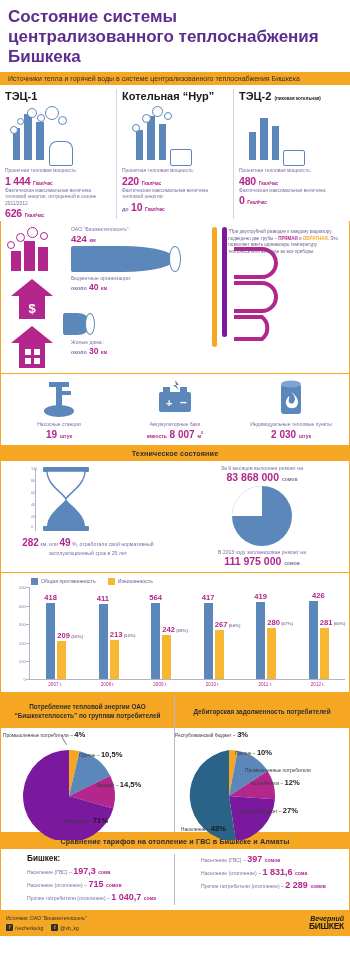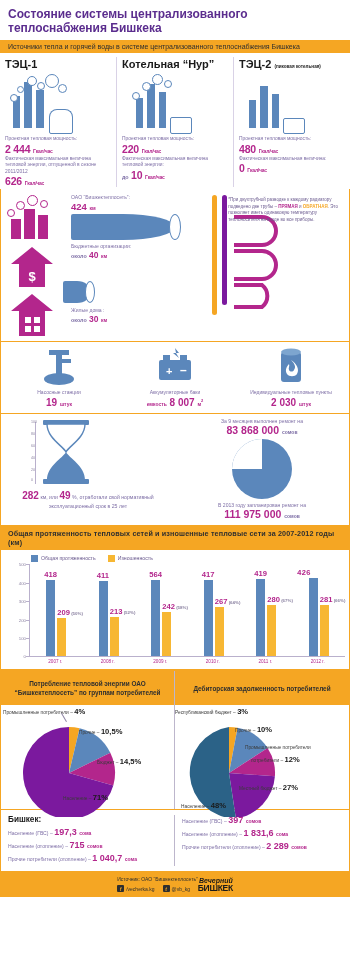--- a/index.html
+++ b/index.html
@@ -18,21 +18,21 @@
     font-size:7.2px;font-weight:bold;text-align:center;
     padding:3.2px 4px;letter-spacing:0.02em;
     box-sizing:border-box;width:100%;
   }
   .band.left{text-align:left;padding-left:8px;}
   .panel{border:1.4px solid #f5a623;border-top:none;box-sizing:border-box;width:100%;background:#fff;}
 
   
   .title{
     background:#fff;color:#5b2d8e;
-    font-size:12px;font-weight:bold;
+    font-size:17px;font-weight:bold;
     padding:7px 8px 5px 8px;
     border-bottom:none;
   }
   .subband{
     background:#f5a623;color:#2f2f2f;font-size:7px;
     padding:3px 8px;font-weight:normal;
   }
 
   
   .sources{display:flex;width:100%;box-sizing:border-box;padding:4px 0 2px 0;}
@@ -111,29 +111,29 @@
   .tp{width:50%;box-sizing:border-box;}
   .tp.first{border-right:1.4px solid #bdb6cc;}
   .tp-head{background:#f5a623;font-size:6.4px;font-weight:bold;text-align:center;color:#2f2f2f;padding:4px 4px;line-height:1.45;min-height:34px;box-sizing:border-box;display:flex;align-items:center;justify-content:center;}
   .tp-body{position:relative;height:104px;}
   .pielab{position:absolute;font-size:4.8px;color:#3b3b3b;white-space:nowrap;}
   .pielab b{font-size:7.6px;color:#1a1a1a;}
   .leader{position:absolute;background:#8d84a3;height:1px;}
 
   
   .tariffs{display:flex;padding:5px 0 5px 0;}
-  .tf{width:50%;box-sizing:border-box;padding:0 7px;}
+  .tf{width:50%;box-sizing:border-box;padding:0 7px;margin-left:19px;}
   .tf.first{border-right:1.6px solid #bdb6cc;}
   .tf h4{margin:0 0 3px 0;font-size:8.2px;color:#1a1a1a;}
   .tf .row{font-size:5.1px;color:#7e6fa6;margin-bottom:3px;}
   .tf .row b{font-size:9px;color:#b3268c;}
   .tf .row b .u{font-size:5px;color:#b3268c;}
 
   
-  .footer{background:#f5a623;padding:4px 6px 5px 6px;display:flex;align-items:center;justify-content:center;}
+  .footer{background:#f5a623;padding:4px 6px 5px 6px;display:flex;align-items:center;justify-content:space-between;}
   .fsrc{font-size:5px;color:#2f2f2f;}
   .fsoc{display:flex;gap:8px;margin-top:3px;align-items:center;}
   .fsoc span{font-size:5px;color:#2f2f2f;}
   .sq{width:7px;height:7px;background:#2f2f2f;color:#f5a623;font-size:5px;display:inline-flex;align-items:center;justify-content:center;margin-right:2px;font-weight:bold;border-radius:1px;}
   .logo{text-align:right;line-height:1;}
   .logo .l1{font-size:7px;font-weight:bold;font-style:italic;color:#1a1a1a;}
   .logo .l2{font-size:8.5px;font-weight:bold;color:#1a1a1a;letter-spacing:-0.3px;}
 </style>
 </head>
 <body>
@@ -154,21 +154,21 @@
         <div class="shed" style="left:44px;width:22px;height:16px;border-radius:2px;"></div>
         <div class="shed" style="left:44px;width:22px;height:10px;bottom:14px;border-bottom:none;border-radius:8px 8px 0 0;"></div>
         <div class="smoke" style="left:5px;top:22px;width:6px;height:6px;"></div>
         <div class="smoke" style="left:12px;top:14px;width:5px;height:5px;"></div>
         <div class="smoke" style="left:22px;top:4px;width:8px;height:8px;"></div>
         <div class="smoke" style="left:32px;top:10px;width:6px;height:6px;"></div>
         <div class="smoke" style="left:40px;top:2px;width:12px;height:12px;"></div>
         <div class="smoke" style="left:53px;top:12px;width:7px;height:7px;"></div>
       </div>
       <div class="lbl">Проектная тепловая мощность:</div>
-      <div class="big"><span>2 444</span> <span class="u">Гкал/час</span></div>
+      <div class="big"><span>1 444</span> <span class="u">Гкал/час</span></div>
       <div class="lbl">Фактическая максимальная величина тепловой энергии, отпущенной в сезоне 2011/2012</div>
       <div class="big"><span>626</span> <span class="u">Гкал/час</span></div>
     </div>
 
     <div class="src-col">
       <div class="src-h"><span>Котельная “Нур”</span></div>
       <div class="plant">
         <div class="stack" style="left:14px;width:7px;height:30px;"></div>
         <div class="stack" style="left:25px;width:8px;height:44px;"></div>
         <div class="stack" style="left:37px;width:7px;height:36px;"></div>
@@ -304,20 +304,21 @@
               <ellipse cx="17" cy="4" rx="10" ry="3.5" fill="#7da5cf"></ellipse>
               <path d="M17 12 c4 4 5 7 3 10 c-1 2 -4 2 -5 0 c-1-2 1-4 0-6 c-3 3 -4 7 -2 10 c2 3 8 3 10 0 c3-5 -1-11 -6-14z" fill="#fff"></path>
             </svg>
         </div>
         <div class="cap">Индивидуальные тепловые пункты</div>
         <div class="num"><span>2 030</span> <span class="u">штук</span></div>
       </div>
     </div>
   </div>
 
+  <div class="band">Техническое состояние</div>
   <div class="panel">
     <div class="tech">
       <div class="tech-l">
         <div style="position:relative;height:66px;">
           <div class="axis"></div>
           <div class="axtick" style="top:0px;">100</div>
           <div class="axtick" style="top:12px;">80</div>
           <div class="axtick" style="top:24px;">60</div>
           <div class="axtick" style="top:36px;">40</div>
           <div class="axtick" style="top:48px;">20</div>
@@ -342,21 +343,20 @@
         <svg width="62" height="62" viewBox="0 0 62 62" style="margin:2px auto 0 auto;display:block;">
           <circle cx="31" cy="31" r="30" fill="#5b87bb"></circle>
           <path d="M31 31 L31 1 A30 30 0 0 0 1 31 Z" fill="#ffffff"></path>
         </svg>
         <div class="pie-top" style="margin-top:2px;">В 2013 году запланирован ремонт на</div>
         <div class="pie-num"><span>111 975 000</span> <span class="u">сомов</span></div>
       </div>
     </div>
   </div>
 
-  <div class="band left">Общая протяженность тепловых сетей и изношенные тепловые сети за 2007-2012 годы (км)</div>
   <div class="panel">
     <div class="chartwrap">
       <div class="legend">
         <span><i class="sw" style="background:#5b87bb"></i><span>Общая протяженность</span></span>
         <span><i class="sw" style="background:#f7b733"></i><span>Изношенность</span></span>
       </div>
       <div class="plot" id="plot">
           <div class="ytick" style="top: 92px;">0</div>
           <div class="gline" style="top: 92px;"></div>
           <div class="ytick" style="top: 73.6px;">100</div>
@@ -396,21 +396,21 @@
           <div class="grp" style="left: 226.25px;">
             <div class="bar blue" style="height: 77.096px; background: rgb(91, 135, 187);"></div>
             <div class="bar org" style="height: 51.52px; background: rgb(247, 183, 51);"></div>
           </div>
           <div class="bval" style="bottom: 78.096px; left: 224.25px;">419</div>
           <div class="bval" style="bottom: 52.52px; left: 237.25px;">280<span class="pct"> (67%)</span></div>
           <div class="grp" style="left: 278.75px;">
             <div class="bar blue" style="height: 78.384px; background: rgb(91, 135, 187);"></div>
             <div class="bar org" style="height: 51.704px; background: rgb(247, 183, 51);"></div>
           </div>
-          <div class="bval" style="bottom: 79.384px; left: 267px; font-family: Liberation Mono, monospace;">426</div>
+          <div class="bval" style="bottom: 79.384px; left: 282px;">426</div>
           <div class="bval" style="bottom: 52.704px; left: 289.75px;">281<span class="pct"> (66%)</span></div>
         </div>
       <div style="position:relative;height:10px;margin-left:24px;" id="xlabels">
           <div class="xlab" style="left: 26.25px;">2007 г.</div>
           <div class="xlab" style="left: 78.75px;">2008 г.</div>
           <div class="xlab" style="left: 131.25px;">2009 г.</div>
           <div class="xlab" style="left: 183.75px;">2010 г.</div>
           <div class="xlab" style="left: 236.25px;">2011 г.</div>
           <div class="xlab" style="left: 288.75px;">2012 г.</div>
         </div>
@@ -454,20 +454,21 @@
           <div class="pielab" style="left:60px;top:20px;"><span>Прочие</span> – <b><span>10</span><span>%</span></b></div>
           <div class="pielab" style="left:70px;top:40px;"><span>Промышленные потребители</span></div>
           <div class="pielab" style="left:76px;top:50px;">потребители – <b><span>12</span><span>%</span></b></div>
           <div class="pielab" style="left:64px;top:78px;"><span>Местный бюджет</span> – <b><span>27</span><span>%</span></b></div>
           <div class="pielab" style="left:6px;top:96px;"><span>Население</span> – <b><span>48</span><span>%</span></b></div>
         </div>
       </div>
     </div>
   </div>
 
+  <div class="band">Сравнение тарифов на отопление и ГВС в Бишкеке и Алматы</div>
   <div class="panel">
     <div class="tariffs">
       <div class="tf first">
         <h4>Бишкек:</h4>
         <div class="row"><span>Население (ГВС) –</span> <b><span>197,3</span> <span class="u">сома</span></b></div>
         <div class="row"><span>Население (отопление) –</span> <b><span>715</span> <span class="u">сомов</span></b></div>
         <div class="row"><span>Прочие потребители (отопление) –</span> <b><span>1 040,7</span> <span class="u">сома</span></b></div>
       </div>
       <div class="tf">
         <div class="row"><span>Население (ГВС) –</span> <b><span>397</span> <span class="u">сомов</span></b></div>

